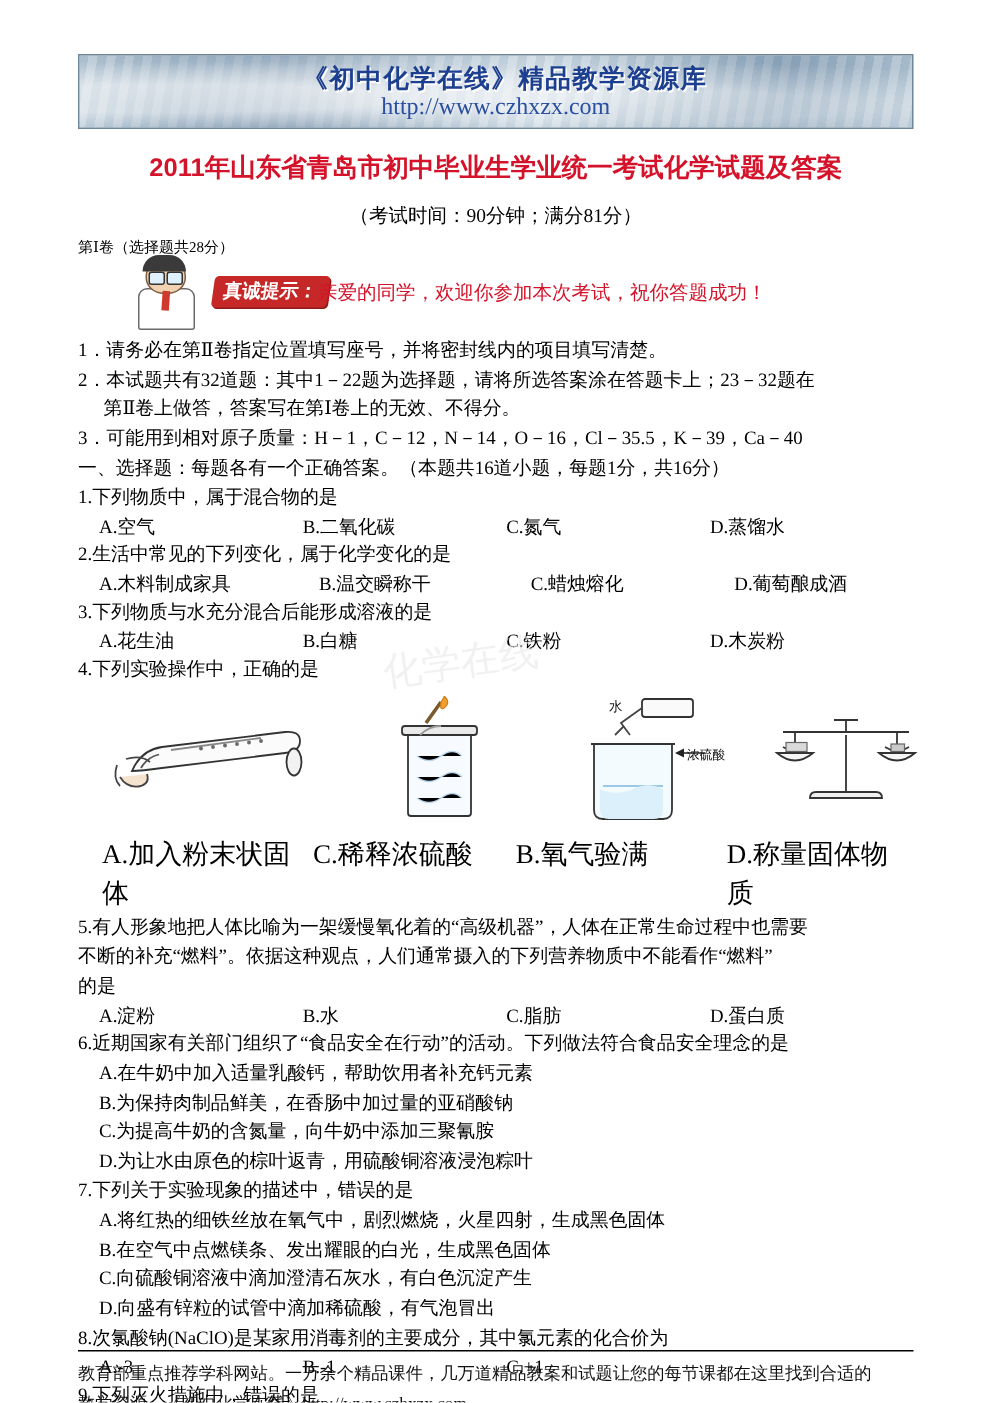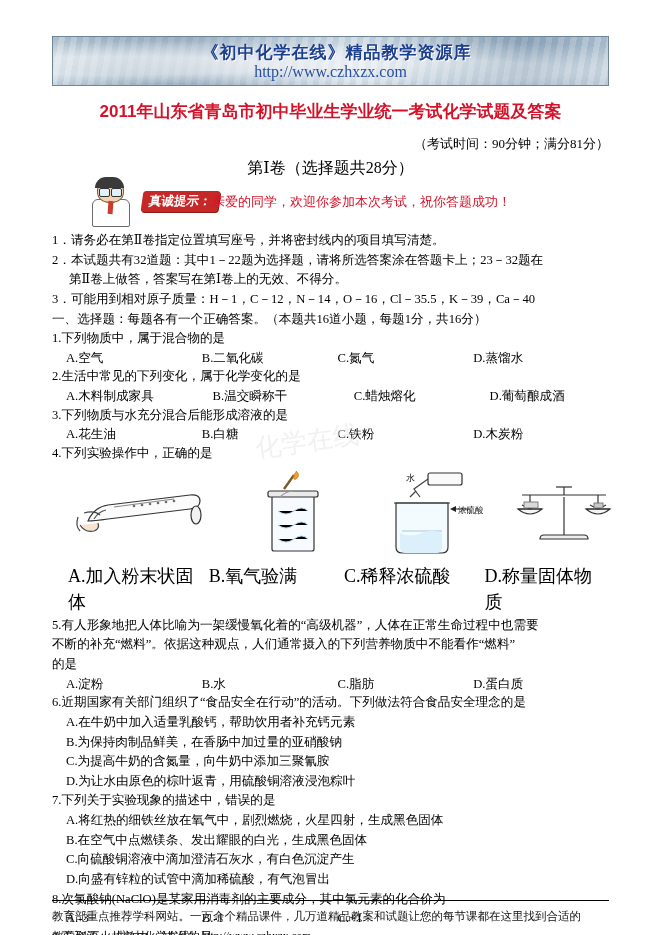--- a/index.html
+++ b/index.html
@@ -45,22 +45,22 @@
   
   h1.doc-title{
     margin:14px 0 0 0;
     text-align:center;
     font-size:17px;
     font-weight:bold;
     color:#d4132a;
     font-family:"Liberation Sans","DejaVu Sans",sans-serif;
     letter-spacing:0px;
   }
-  .exam-info{text-align:right;font-size:13px;margin-top:12px;}
-  .part-title{text-align:center;font-size:16px;margin-top:5px;}
+  .exam-info{text-align:center;font-size:13px;margin-top:12px;}
+  .part-title{font-size:10px;margin-top:5px;}
 
   
   .slogan-row{position:relative;height:46px;margin-top:4px;}
   .mascot{
     position:absolute;left:36px;top:-4px;width:44px;height:46px;
   }
   .mascot .head{
     position:absolute;left:9px;top:0;width:25px;height:22px;border-radius:50% 50% 45% 45%;
     background:#f2d2b0;border:1px solid #7a5c3e;
   }
@@ -262,22 +262,22 @@
           <path d="M18 30 l8 4 l8 -4"></path>
           <path d="M86 30 l8 4 l8 -4"></path>
         </g>
         <rect x="20" y="27" width="14" height="6" fill="#d9d9d9" stroke="#666" stroke-width=".8"></rect>
         <rect x="90" y="28" width="9" height="5" fill="#c9c9c9" stroke="#666" stroke-width=".8"></rect>
       </svg>
     </div>
 
     <div class="fig-caption-row">
       <span>A.加入粉末状固体</span>
+      <span>C.稀释浓硫酸</span>
       <span>B.氧气验满</span>
-      <span>C.稀释浓硫酸</span>
       <span>D.称量固体物质</span>
     </div>
 
     <p class="qline">5.有人形象地把人体比喻为一架缓慢氧化着的“高级机器”，人体在正常生命过程中也需要</p>
     <p class="ind1">不断的补充“燃料”。依据这种观点，人们通常摄入的下列营养物质中不能看作“燃料”</p>
     <p class="ind1">的是</p>
     <div class="opts o4 sub">
       <span>A.淀粉</span>
       <span>B.水</span>
       <span>C.脂肪</span>

